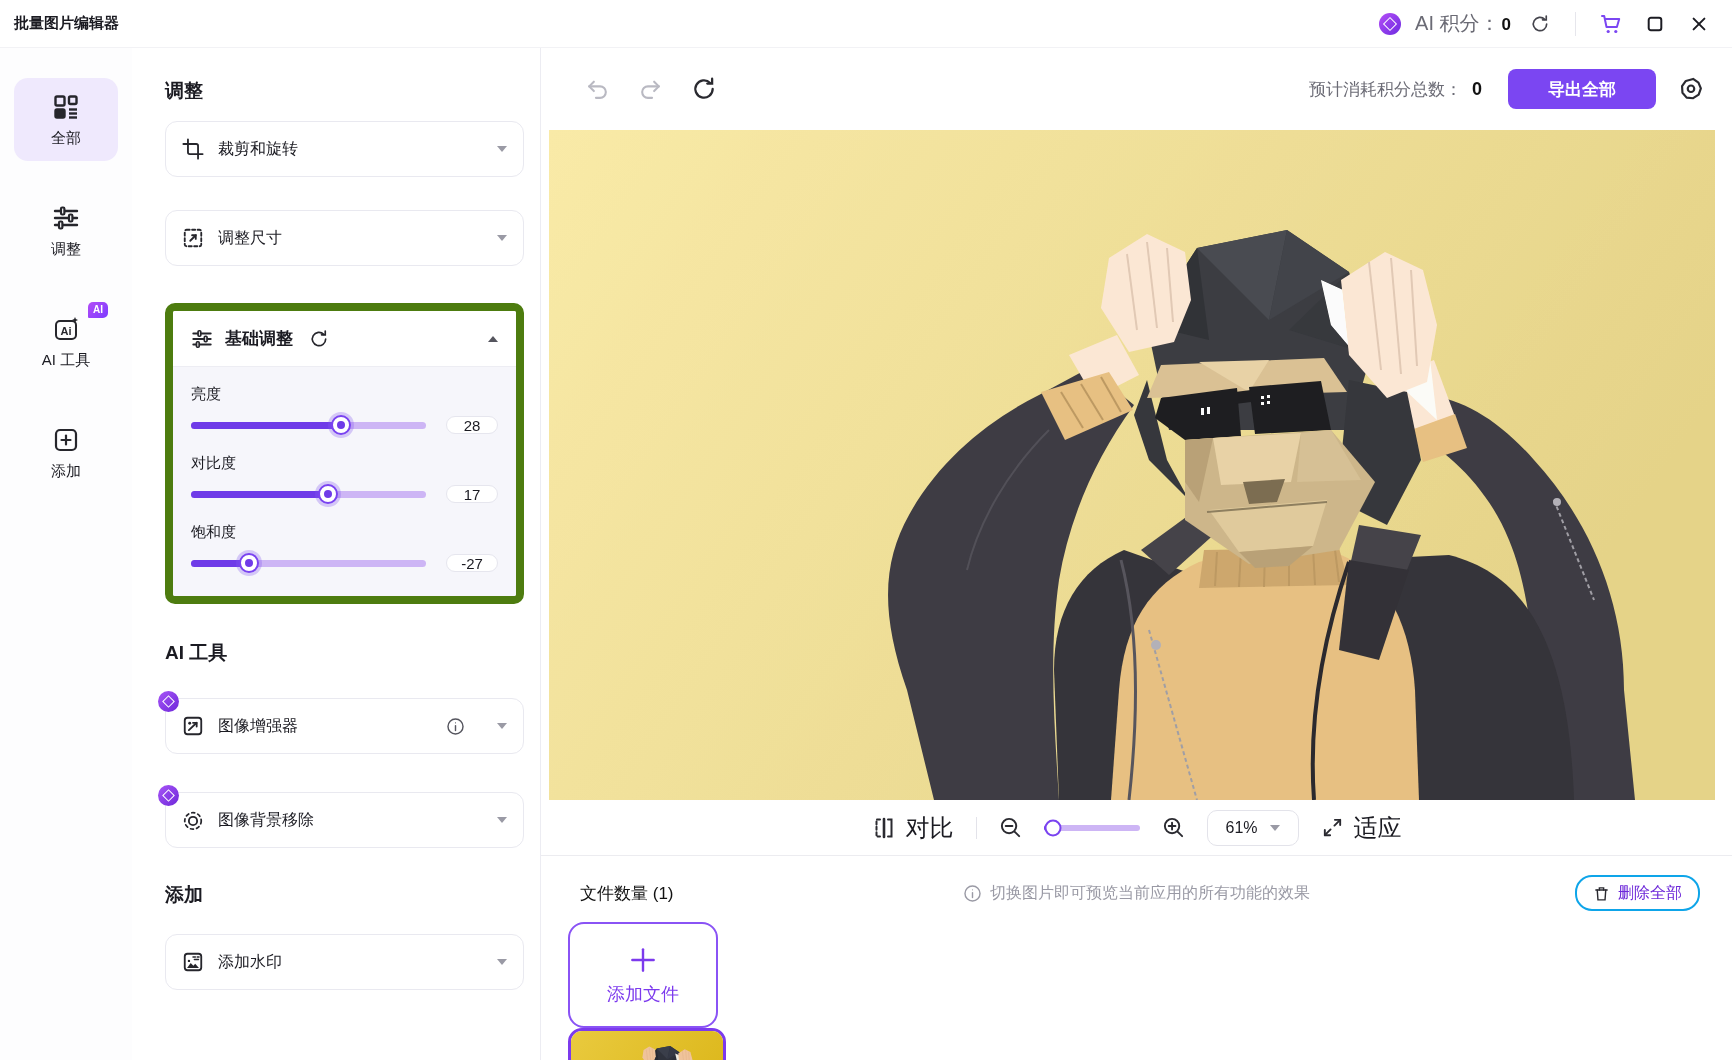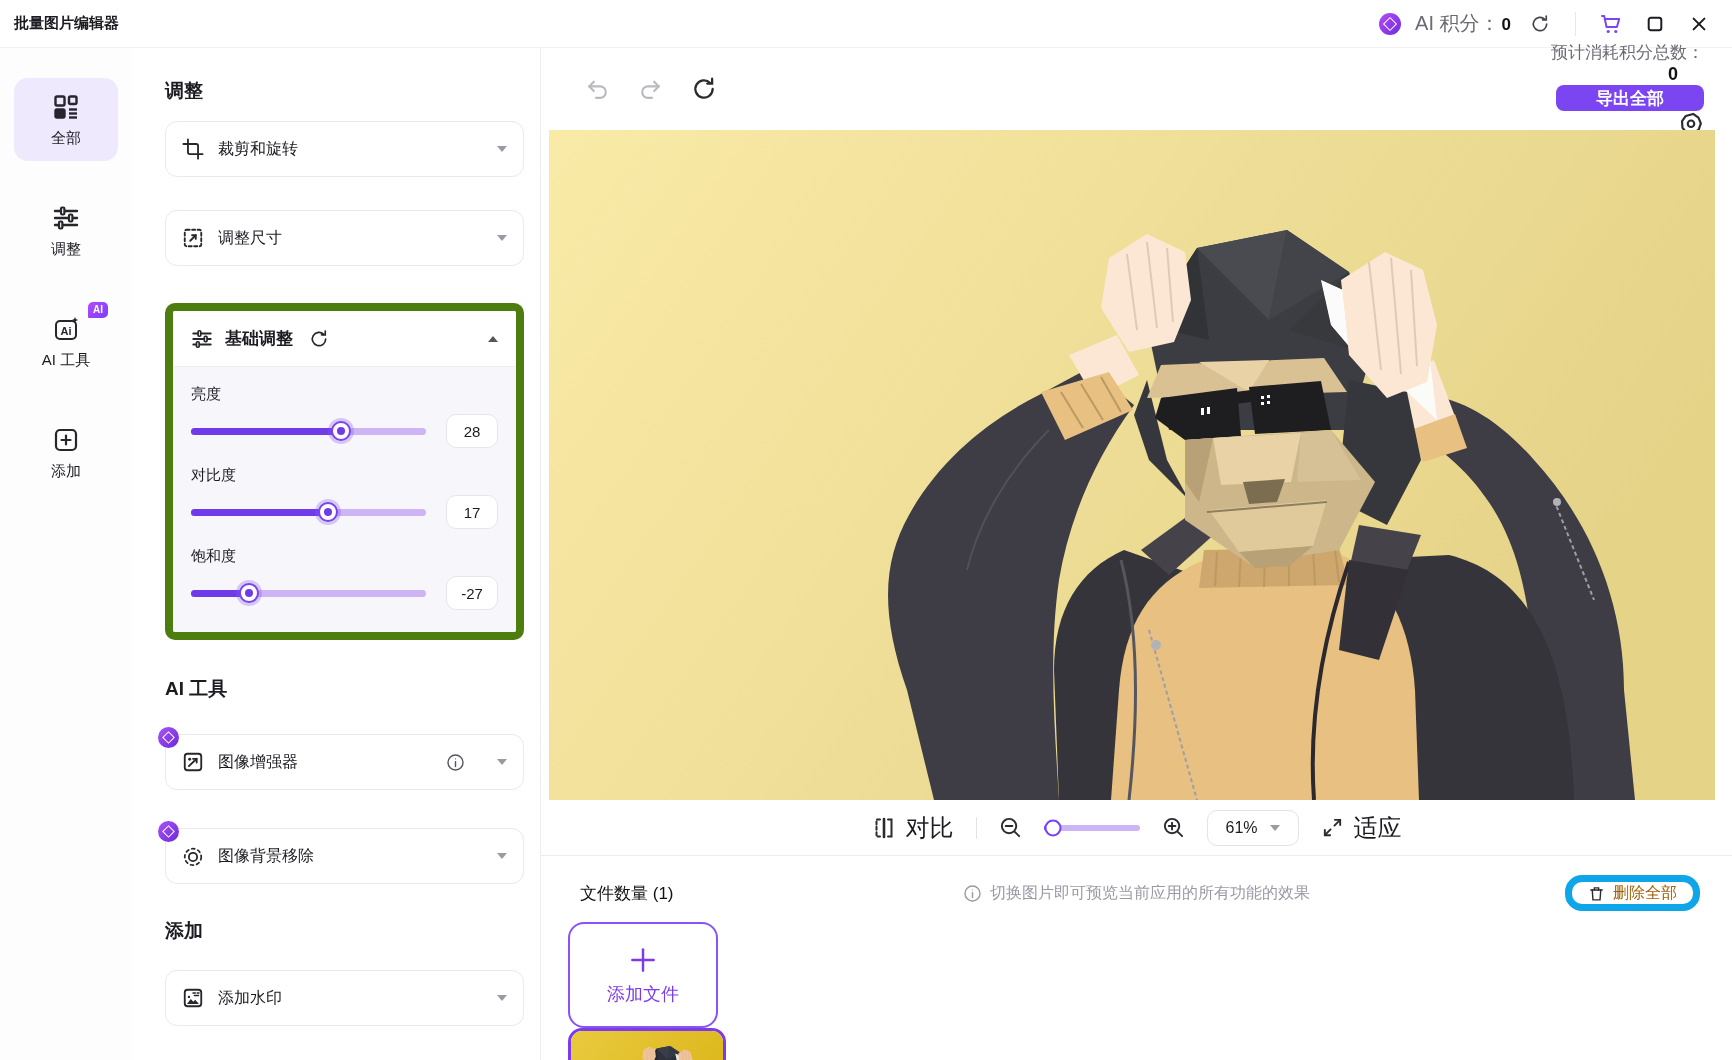--- a/index.html
+++ b/index.html
@@ -61,33 +61,33 @@
   .slider-group:last-child { margin-bottom:0; }
   .slider-label { font-size:15px; margin-bottom:10px; color:#1b1b22; }
   .slider-row { display:flex; align-items:center; gap:20px; }
   .slider-track { position:relative; flex:1; height:22px; cursor:pointer; }
   .slider-rail { position:absolute; top:8px; left:0; right:0; height:7px; border-radius:4px; background:#cdb5f5; }
   .slider-fill { position:absolute; top:8px; left:0; height:7px; border-radius:4px; background:#6f3be8; }
   .slider-handle { position:absolute; top:11px; width:20px; height:20px; border-radius:50%;
     background:#fff; border:2px solid #7a43f0; box-shadow:0 0 0 3px rgba(134,88,240,.30);
     transform:translate(-50%,-50%); display:flex; align-items:center; justify-content:center; cursor:grab; }
   .slider-handle::after { content:''; width:8px; height:8px; border-radius:50%; background:#6f3be8; }
-  .slider-value { min-width:52px; height:34px; border:1px solid #e6e6ee; border-radius:10px; background:#fff;
+  .slider-value { min-width:52px; height:18px; border:1px solid #e6e6ee; border-radius:10px; background:#fff;
     display:flex; align-items:center; justify-content:center; font-size:15px; cursor:text; }
 
   
   .content { flex:1; display:flex; flex-direction:column; min-width:0; }
   .content-toolbar { height:82px; flex:0 0 82px; display:flex; align-items:center; padding:0 28px 0 44px; }
   .ct-left { display:flex; align-items:center; gap:28px; }
   .icon-btn { cursor:pointer; color:#2a2a30; display:flex; }
   .icon-btn.disabled { color:#b9b9c2; }
-  .ct-right { margin-left:auto; display:flex; align-items:flex-end;flex-direction:column; }
+  .ct-right { margin-left:auto; display:flex; align-items:center; }
   .estimate-label { font-size:17px; color:#6b6b75; }
   .estimate-value { font-size:18px; font-weight:700; color:#111; margin:0 26px 0 10px; }
-  .export-btn { height:26px; padding:0 40px; border:none; border-radius:8px; background:#7b46f2; color:#fff;
+  .export-btn { height:40px; padding:0 40px; border:none; border-radius:8px; background:#7b46f2; color:#fff;
     font-size:17px; font-weight:700; font-family:inherit; cursor:pointer; }
   .gear { margin-left:22px; }
 
   .canvas-wrap { height:670px; flex:0 0 670px; padding:0 17px 0 8px; background:#fff; }
   .scene { width:100%; height:100%; }
   .washed { filter:saturate(0.42) brightness(1.18) contrast(0.97); }
 
   .canvas-toolbar { height:55px; flex:0 0 55px; display:flex; align-items:center; justify-content:center; gap:22px; }
   .vt-group { display:flex; align-items:center; gap:10px; font-size:24px; cursor:pointer; }
   .vt-divider { width:1px; height:22px; background:#e3e3ea; }
@@ -98,22 +98,22 @@
   .zoom-slider .slider-handle::after { width:0; height:0; }
   .zoom-box { width:92px; height:36px; border:1px solid #e3e3ea; border-radius:10px; display:flex;
     align-items:center; justify-content:center; gap:12px; font-size:16px; cursor:pointer; }
 
   
   .files { flex:1; border-top:1px solid #ececf0; padding-top:18px; }
   .files-header { position:relative; height:38px; display:flex; align-items:center; padding:0 32px 0 39px; }
   .files-count { font-size:17px; font-weight:500; color:#111; }
   .files-hint { position:absolute; left:0; right:0; display:flex; justify-content:center; align-items:center;
     gap:8px; font-size:16px; color:#9a9aa5; pointer-events:none; }
-  .delete-btn { margin-left:auto; height:36px; padding:0 16px; border:7px solid #0ea5e9; border-radius:17px;
-    background:#fff; display:flex; align-items:center; gap:8px; font-size:16px; color:#a16207;
+  .delete-btn { margin-left:auto; height:36px; padding:0 16px; border:2px solid #0ea5e9; border-radius:17px;
+    background:#fff; display:flex; align-items:center; gap:8px; font-size:16px; color:#6d28d9;
     font-family:inherit; cursor:pointer; }
   .files-row { display:flex; padding:10px 0 0 27px;flex-direction:column; }
   .add-file { width:150px; height:106px; border:2px solid #8a53f5; border-radius:16px; background:#fff;
     display:flex; flex-direction:column; align-items:center; justify-content:center; gap:6px;
     color:#7c3aed; font-size:18px; cursor:pointer; }
   .thumb { width:158px; height:106px; border:3px solid #7c3aed; border-radius:14px; overflow:hidden; cursor:pointer; }
   .thumb svg { width:100%; height:100%; }
 </style>
 </head>
 <body>

